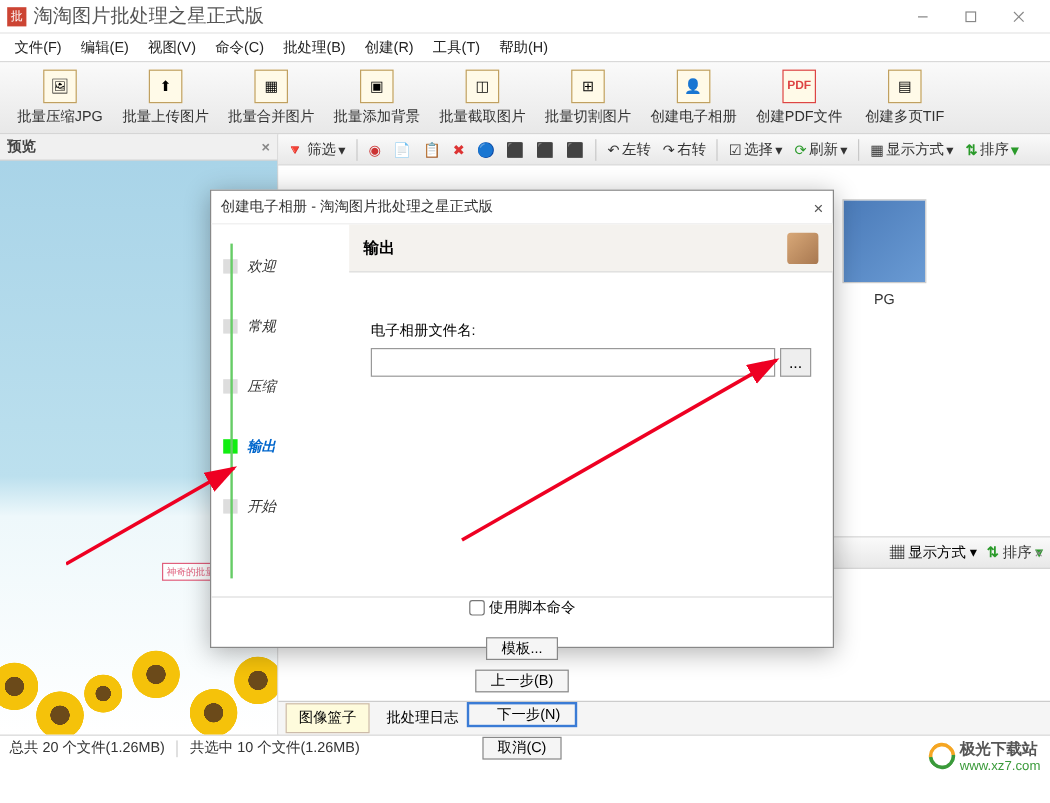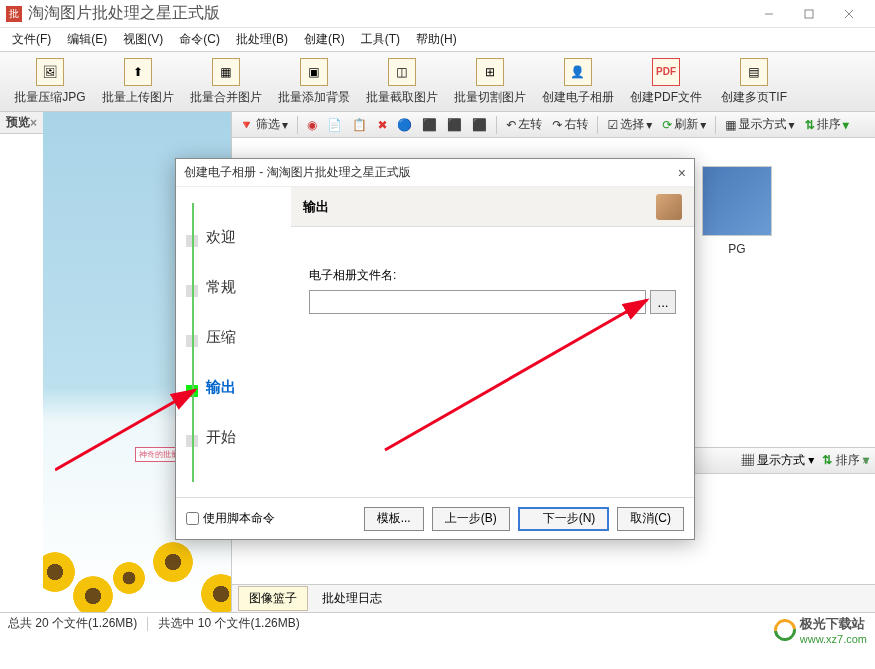--- a/index.html
+++ b/index.html
@@ -10,21 +10,21 @@
 .winbtn { width: 40px; height: 24px; display: flex; align-items: center; justify-content: center; color: #888; }
 .winbtn svg { width: 10px; height: 10px; }
 .menubar { height: 24px; display: flex; align-items: center; padding: 0 4px; border-bottom: 1px solid #d0d0d0; }
 .menubar span { padding: 2px 8px; color: #222; font-size: 12px; }
 .toolbar-main { height: 60px; background: linear-gradient(#fafafa,#e8e8e8); display: flex; align-items: center; padding: 0 6px; border-bottom: 1px solid #ccc; }
 .tool-btn { width: 88px; display: flex; flex-direction: column; align-items: center; gap: 3px; padding: 2px 0; }
 .tool-btn .ticon { width: 28px; height: 28px; border: 1px solid #c0a060; background: #fffae8; display: flex; align-items: center; justify-content: center; position: relative; }
 .tool-btn .ticon.pdf { border-color:#d44; color:#d44; font-weight:bold; font-size:10px; }
 .tool-btn .tlabel { font-size: 12px; color: #333; }
 .content { display: flex; height: 500px; }
-.preview-pane { width: 232px; border-right: 1px solid #ccc; display: flex; flex-direction: row; }
+.preview-pane { width: 232px; border-right: 1px solid #ccc; display: flex; flex-direction: column; }
 .pane-header { height: 22px; background: #f0f0f0; border-bottom: 1px solid #ccc; display: flex; align-items: center; padding: 0 6px; font-weight: bold; color: #444; justify-content: space-between; }
 .pane-header .x { color: #888; }
 .preview-img { flex: 1; background: linear-gradient(to bottom, #a9d4e8 0%, #bce0ee 55%, #eef8fb 62%, #fff 100%); position: relative; overflow: hidden; }
 .sunflower { position: absolute; width: 40px; height: 40px; }
 .sunflower .petals { width:100%; height:100%; background: radial-gradient(circle,#6b4a1a 0 28%, #f5c20a 29% 70%, transparent 71%); border-radius:50%; }
 .watermark { position:absolute; right:0px; top:335px; font-size:8px; color:#d46; border:1px solid #d46; padding:1px 3px; background:#fff; opacity:0.85; }
 .right-pane { flex: 1; display: flex; flex-direction: column; }
 .sub-toolbar { height: 26px; background: linear-gradient(#fafafa,#e8e8e8); border-bottom: 1px solid #ccc; display: flex; align-items: center; padding: 0 4px; gap: 4px; font-size: 12px; color:#333; }
 .sub-toolbar .sep { width:1px; height:18px; background:#c8c8c8; margin:0 2px; }
 .sub-toolbar .item { display:flex; align-items:center; gap:2px; padding:0 3px; }
@@ -42,34 +42,34 @@
 .statusbar { height:22px; border-top:1px solid #ccc; display:flex; align-items:center; padding:0 8px; font-size:12px; color:#333; gap:4px; }
 .statusbar .sep { width:1px; height:14px; background:#ccc; margin:0 6px; }
 
 
 .modal { position:absolute; left:175px; top:158px; width:520px; height:382px; background:#fff; border:1px solid #888; box-shadow:0 4px 20px rgba(0,0,0,0.3); display:flex; flex-direction:column; }
 .modal-title { height:28px; display:flex; align-items:center; padding:0 8px; font-size:12px; color:#333; border-bottom:1px solid #eee;text-align:right; }
 .modal-title .mx { margin-left:auto; font-size:14px; color:#555; }
 .modal-body { flex:1; display:flex; }
 .wizard-nav { width:115px; padding:10px 10px 10px 0; position:relative; }
 .wizard-line { position:absolute; left:16px; top:16px; bottom:15px; width:2px; background:#6c6; }
-.wizard-step { display:flex; align-items:flex-end; height:50px; gap:8px; padding-left:10px; font-size:15px; color:#333; }
+.wizard-step { display:flex; align-items:center; height:50px; gap:8px; padding-left:10px; font-size:12px; color:#333;font-style:italic; }
 .wizard-step .box { width:12px; height:12px; background:#ddd; }
 .wizard-step.active .box { background:#1e1; }
 .wizard-step.active .lbl { color:#06c; font-weight:bold; }
 .wizard-main { flex:1; padding:0; display:flex; flex-direction:column; }
 .wizard-header { height:40px; background:#f4f2ee; border-bottom:1px solid #ddd; display:flex; align-items:center; padding:0 12px; gap:8px; }
 .wizard-header .htxt { font-weight:bold; font-size:13px; }
 .wizard-header .himg { margin-left:auto; width:26px; height:26px; background:linear-gradient(135deg,#d8a878,#a87850); border-radius:3px; }
 .wizard-content { flex:1; padding:40px 18px 10px; }
 .form-label { font-size:12px; margin-bottom:6px; display:block; }
 .form-row { display:flex; gap:4px; }
 .form-row input { flex:1; height:24px; border:1px solid #999; padding:0 4px; }
 .form-row button { width:26px; height:24px; border:1px solid #999; background:#eee; }
-.modal-footer { height:42px; border-top:1px solid #ddd; display:flex; align-items:center; padding:0 10px; gap:8px; }
+.modal-footer { height:42px; border-top:1px solid #ddd; display:flex; align-items:center; padding:0 10px; gap:8px;flex-direction:column; }
 .modal-footer .chk { display:flex; align-items:center; gap:4px; }
 .modal-footer .spacer { flex:1; }
 .modal-footer button { height:24px; padding:0 12px; border:1px solid #888; background:#f5f5f5; font-size:12px; }
 .modal-footer button.primary { border:2px solid #3a7bd5;padding-left:23px; }
 .arrow-svg { position:absolute; left:55px; top:280px; pointer-events:none; }
 .logo-water { position:absolute; right:8px; bottom:24px; display:flex; align-items:center; gap:4px; font-size:13px; color:#3a9a3a; }
 .logo-water .lg { width:22px; height:22px; border-radius:50%; border:3px solid #3a9a3a; border-left-color:#f5a623; border-top-color:#f5a623; transform:rotate(40deg); }
 .green { color:#2a9a2a; font-weight:bold; }
 </style>
 </head>

